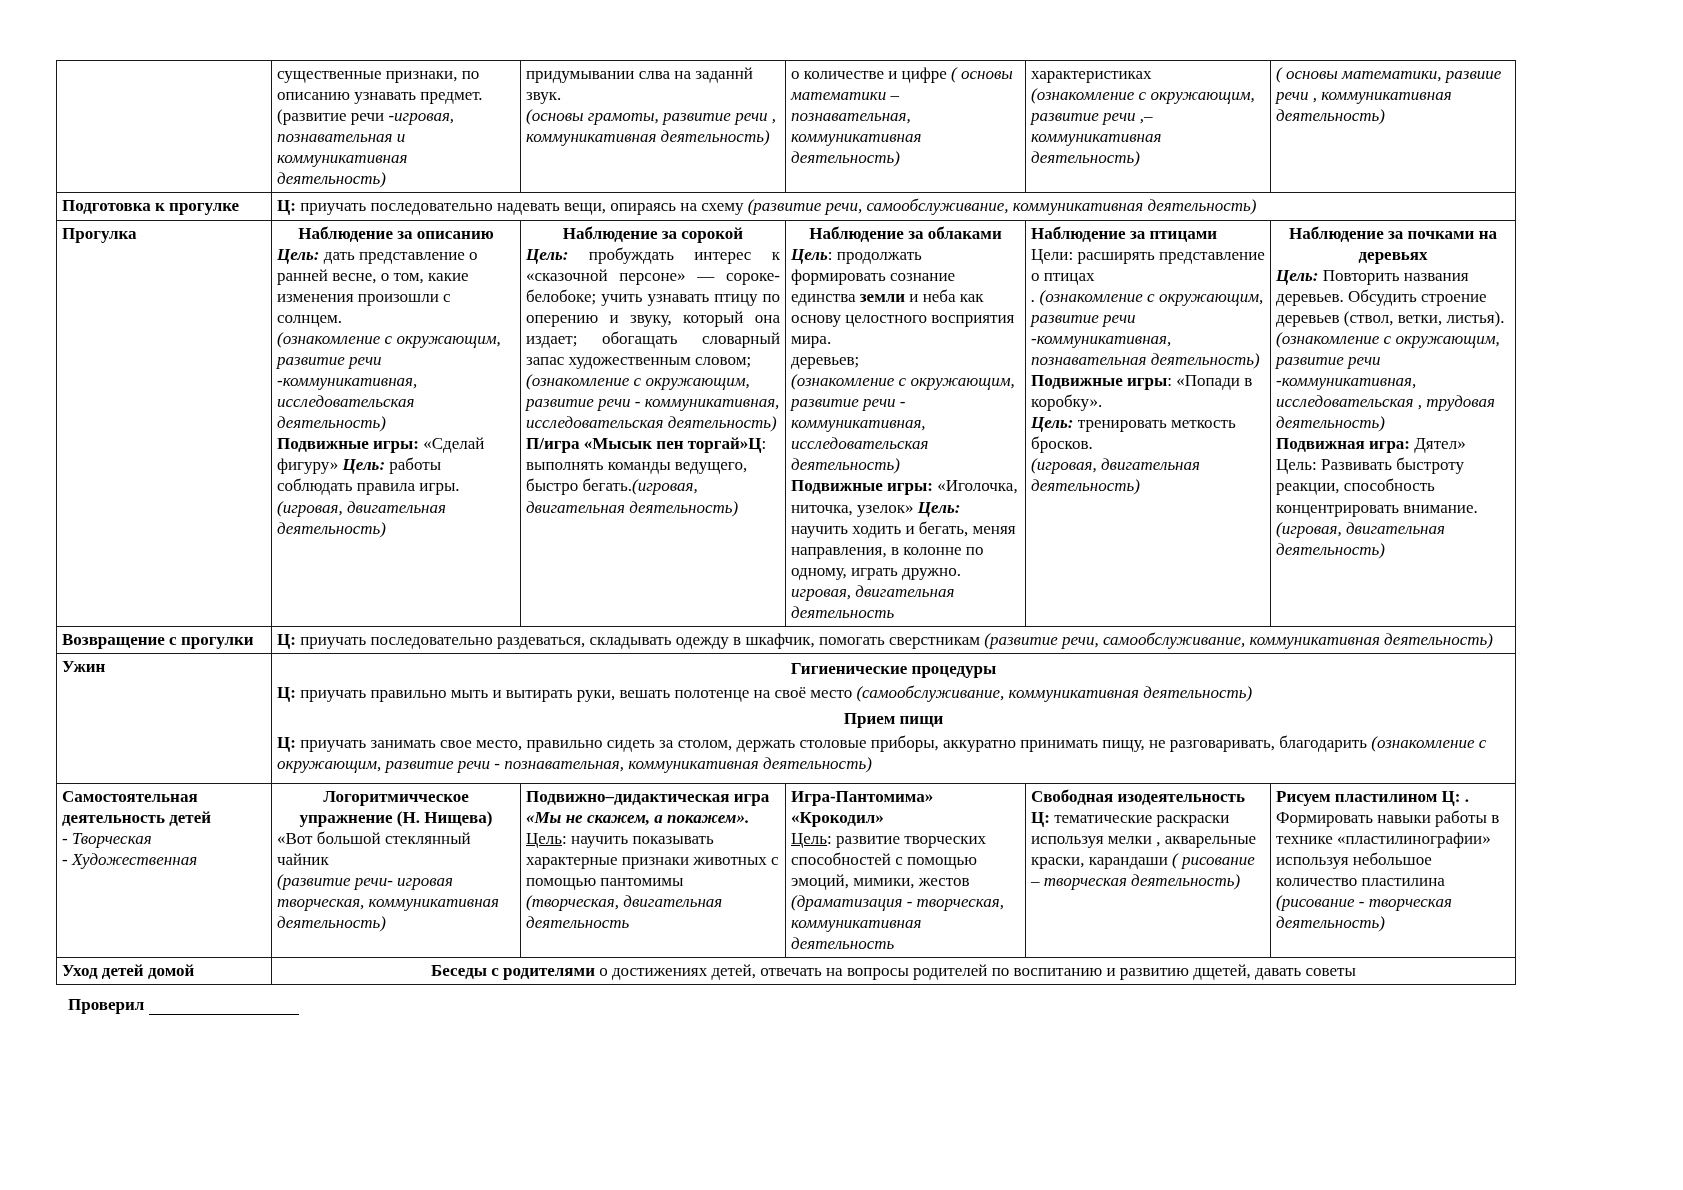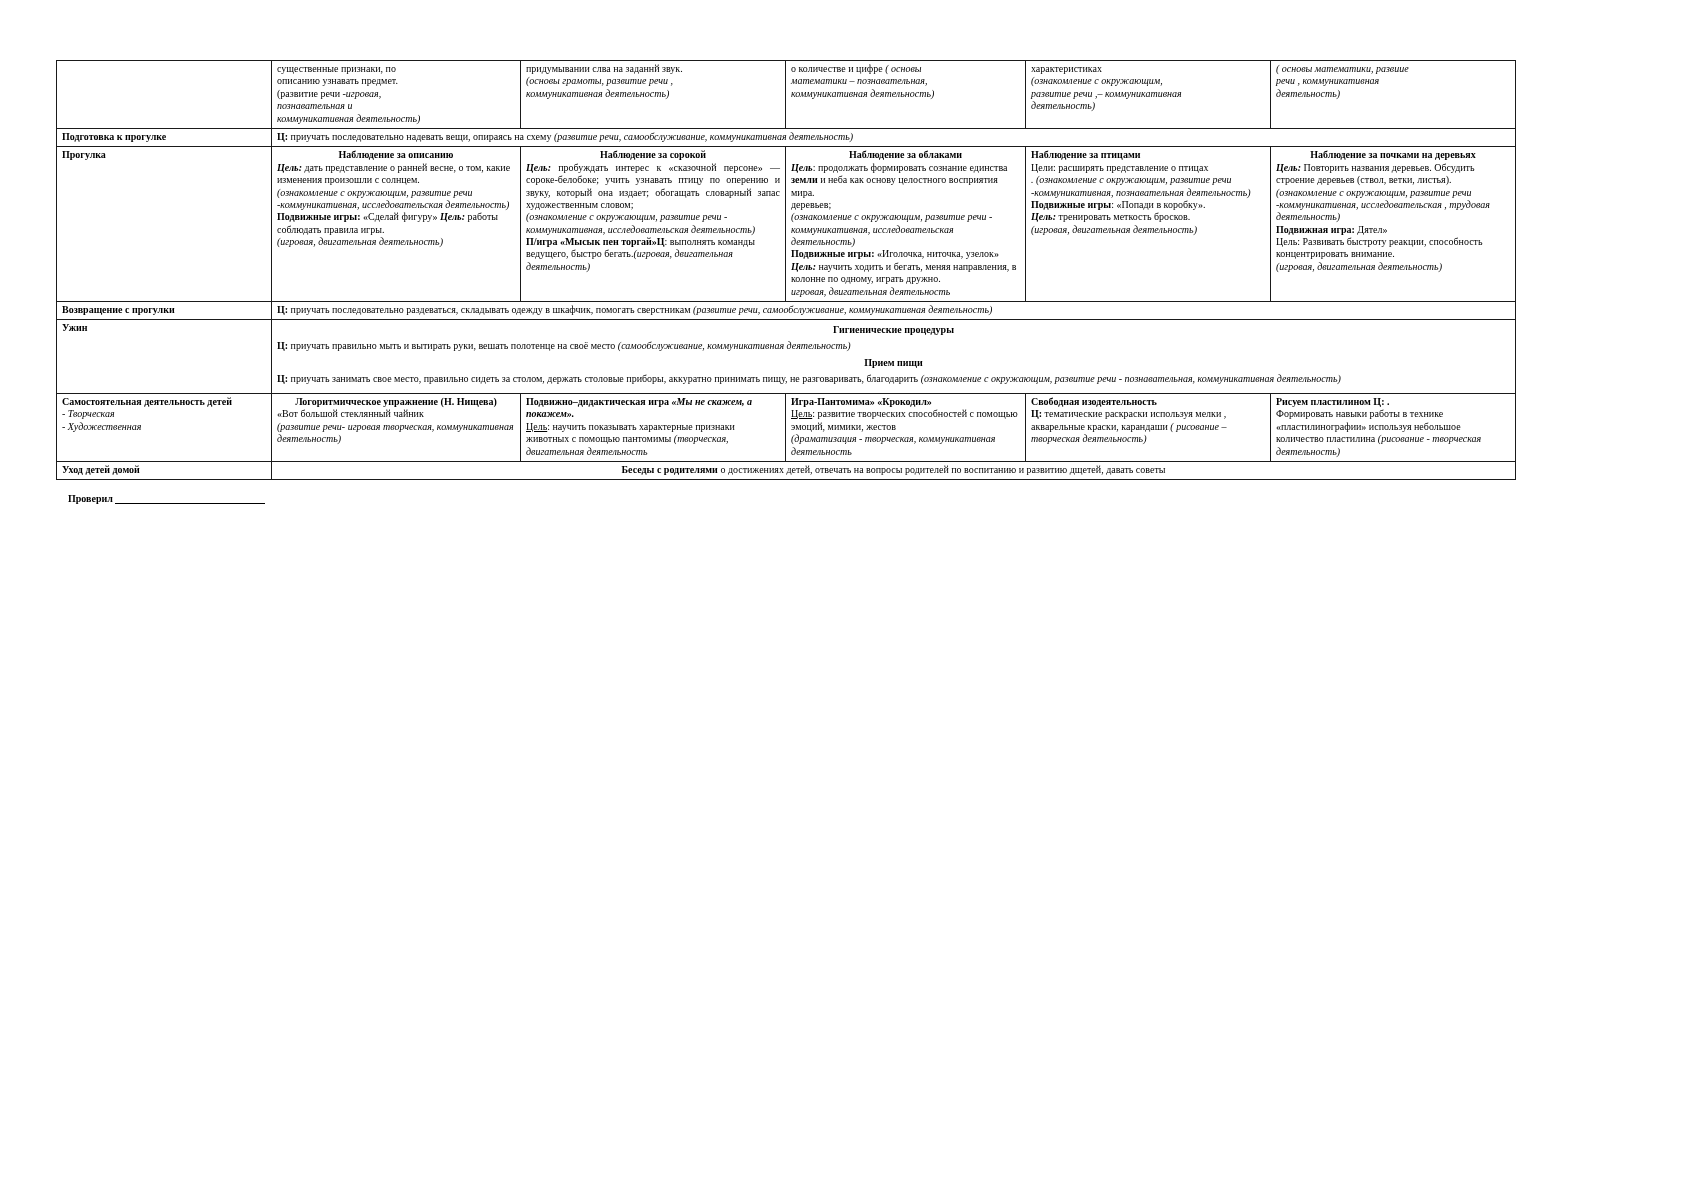--- a/index.html
+++ b/index.html
@@ -19,21 +19,21 @@
     position: relative;
     width: 1683px;
     height: 1190px;
     box-sizing: border-box;
     padding: 60px 0 0 56px;
   }
   table.plan {
     border-collapse: collapse;
     table-layout: fixed;
     width: 1459px;
-    font-size: 10px;
+    font-size: 17px;
     line-height: 1.24;
   }
   table.plan td {
     border: 1px solid #1a1a1a;
     vertical-align: top;
     padding: 2px 5px 3px 5px;
     word-wrap: break-word;
     overflow-wrap: break-word;
     hyphens: none;
   }
@@ -66,21 +66,21 @@
   }
   .meal-cell {
     padding-top: 4px;
     padding-bottom: 4px;
   }
   .meal-cell .hdr { margin: 2px 0 3px 0; }
   .meal-cell .para { display: block; margin-bottom: 5px; }
 
   .checked {
     margin: 10px 0 0 12px;
-    font-size: 10px;
+    font-size: 17px;
     font-weight: bold;
   }
   .checked .rule {
     display: inline-block;
     width: 150px;
     border-bottom: 1px solid #000;
     height: 13px;
     vertical-align: bottom;
   }
 </style>

